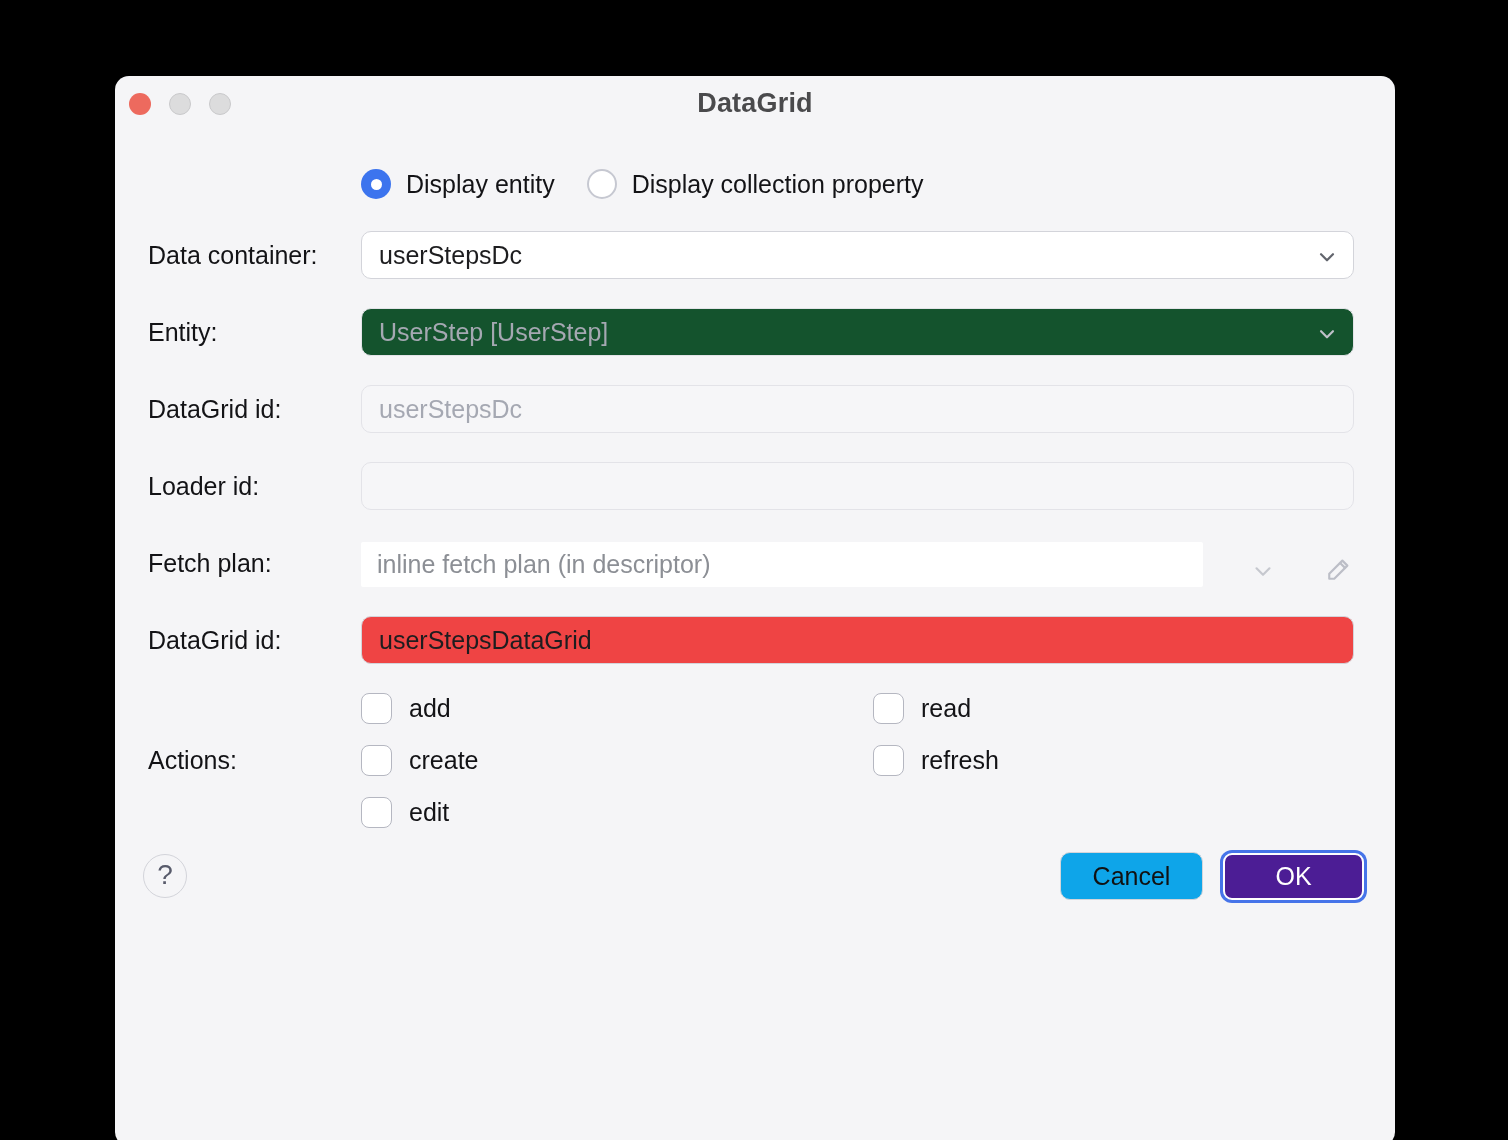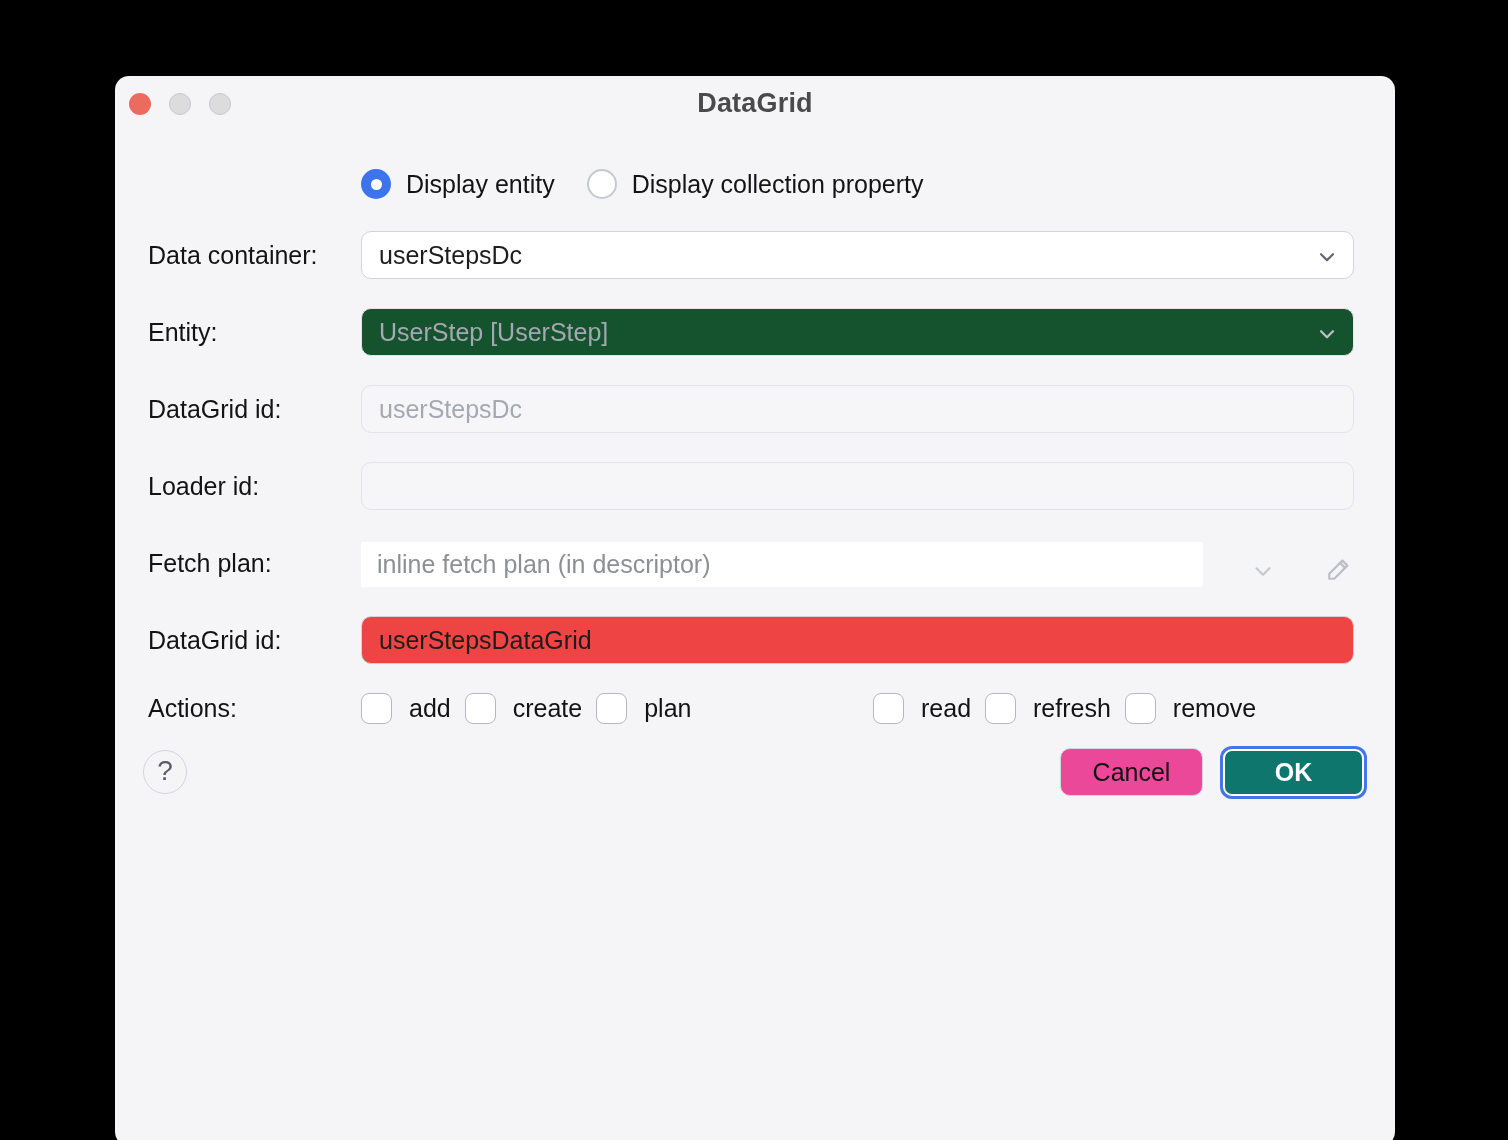--- a/index.html
+++ b/index.html
@@ -79,21 +79,21 @@
   input.fetch {
     width: 917px; height: 45px; border: none; border-radius: 2px;
     background: #fff; padding: 0 16px; font-size: 25px; color: #1d1d1f; font-family: inherit;
   }
   .icon-btn { background: none; border: none; padding: 0; display: flex; align-items: center; cursor: pointer; }
   .fetch-chev { margin-left: 14px; }
   .pencil { margin-left: 15px; }
 
   
   .checks { display: grid; grid-template-columns: 512px auto; align-items: start; }
-  .check-col { display: flex; flex-direction: row; gap: 14px; }
+  .check-col { display: flex; flex-direction: column; gap: 21px; }
   .check { display: flex; align-items: center; gap: 17px; height: 31px; font-size: 25px; color: #131316; }
   input[type="checkbox"] {
     appearance: none; -webkit-appearance: none;
     width: 31px; height: 31px; flex: 0 0 31px;
     border: 1.5px solid #b5b7c1; border-radius: 8px; background: #fff;
     margin: 0; cursor: pointer;
   }
 
   
   .footer { margin: 24px 28px 0 28px; display: flex; align-items: center; }
@@ -101,27 +101,27 @@
     width: 44px; height: 44px; border-radius: 50%;
     border: 1.5px solid #d3d4da; background: transparent;
     color: #585b6b; font-size: 28px; font-family: inherit;
     display: flex; align-items: center; justify-content: center;
     padding-bottom: 3px; cursor: pointer;
   }
   .spacer { flex: 1; }
   .btn { font-family: inherit; font-size: 25px; cursor: pointer; }
   .cancel {
     width: 143px; height: 48px;
-    background: #ec4899; border: 1.5px solid #d4d5da; border-radius: 10px; color: #111;
+    background: #0ea5e9; border: 1.5px solid #d4d5da; border-radius: 10px; color: #111;
   }
   .ok {
     width: 141px; height: 47px;
-    background: #0f766e; border: 2px solid #fff; border-radius: 9px;
+    background: #4c1d95; border: 2px solid #fff; border-radius: 9px;
     box-shadow: 0 0 0 3px #4674e9;
-    color: #fff; font-weight: 700;
+    color: #fff; font-weight: 400;
     margin: 0 3px 0 20px;
   }
 </style>
 </head>
 <body>
 
 <div class="dialog">
 
   <div class="titlebar">
     <div class="traffic">
@@ -210,35 +210,31 @@
         <label class="check">
           <input type="checkbox" style="">
           <span>add</span>
         </label>
         <label class="check">
           <input type="checkbox" style="">
           <span>create</span>
         </label>
         <label class="check">
           <input type="checkbox" style="">
-          <span>plan</span>
+          <span>edit</span>
         </label>
       </div>
       <div class="check-col">
         <label class="check">
           <input type="checkbox" style="">
           <span>read</span>
         </label>
         <label class="check">
           <input type="checkbox" style="">
           <span>refresh</span>
-        </label>
-        <label class="check">
-          <input type="checkbox" style="">
-          <span>remove</span>
         </label>
       </div>
     </div>
 
   </div>
 
   <div class="footer">
     <button class="help">
       <span>?</span>
     </button>

